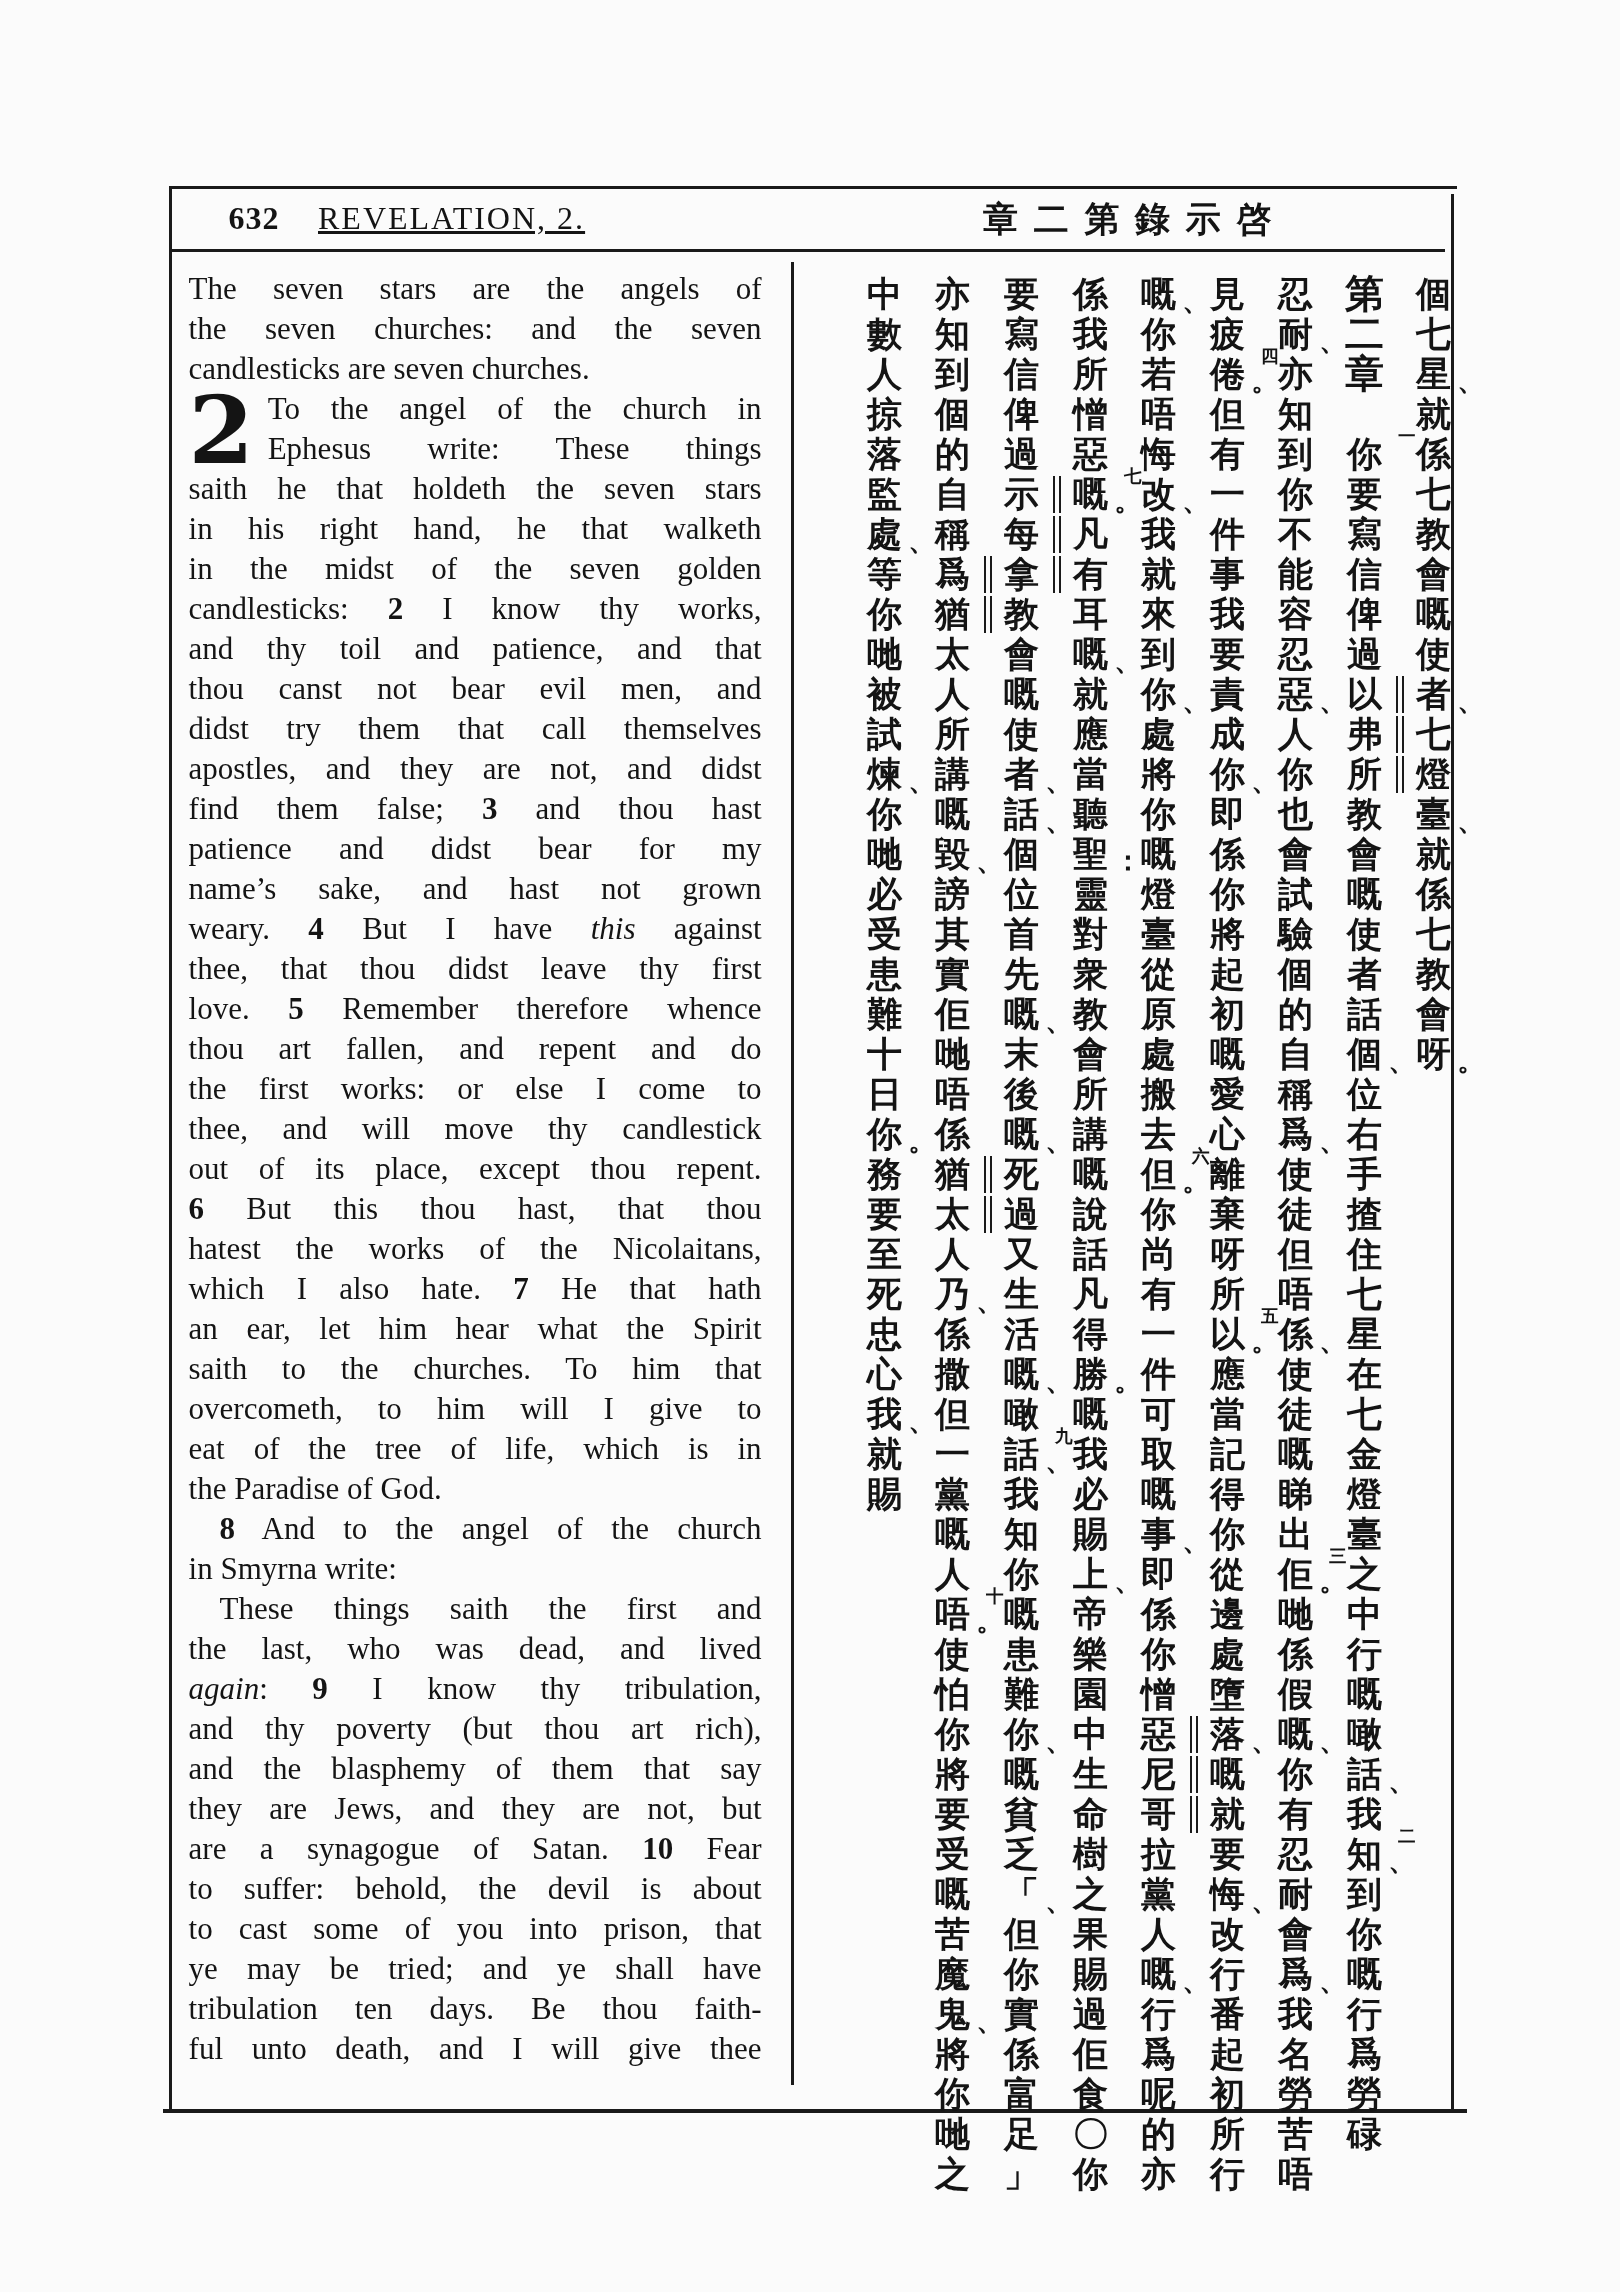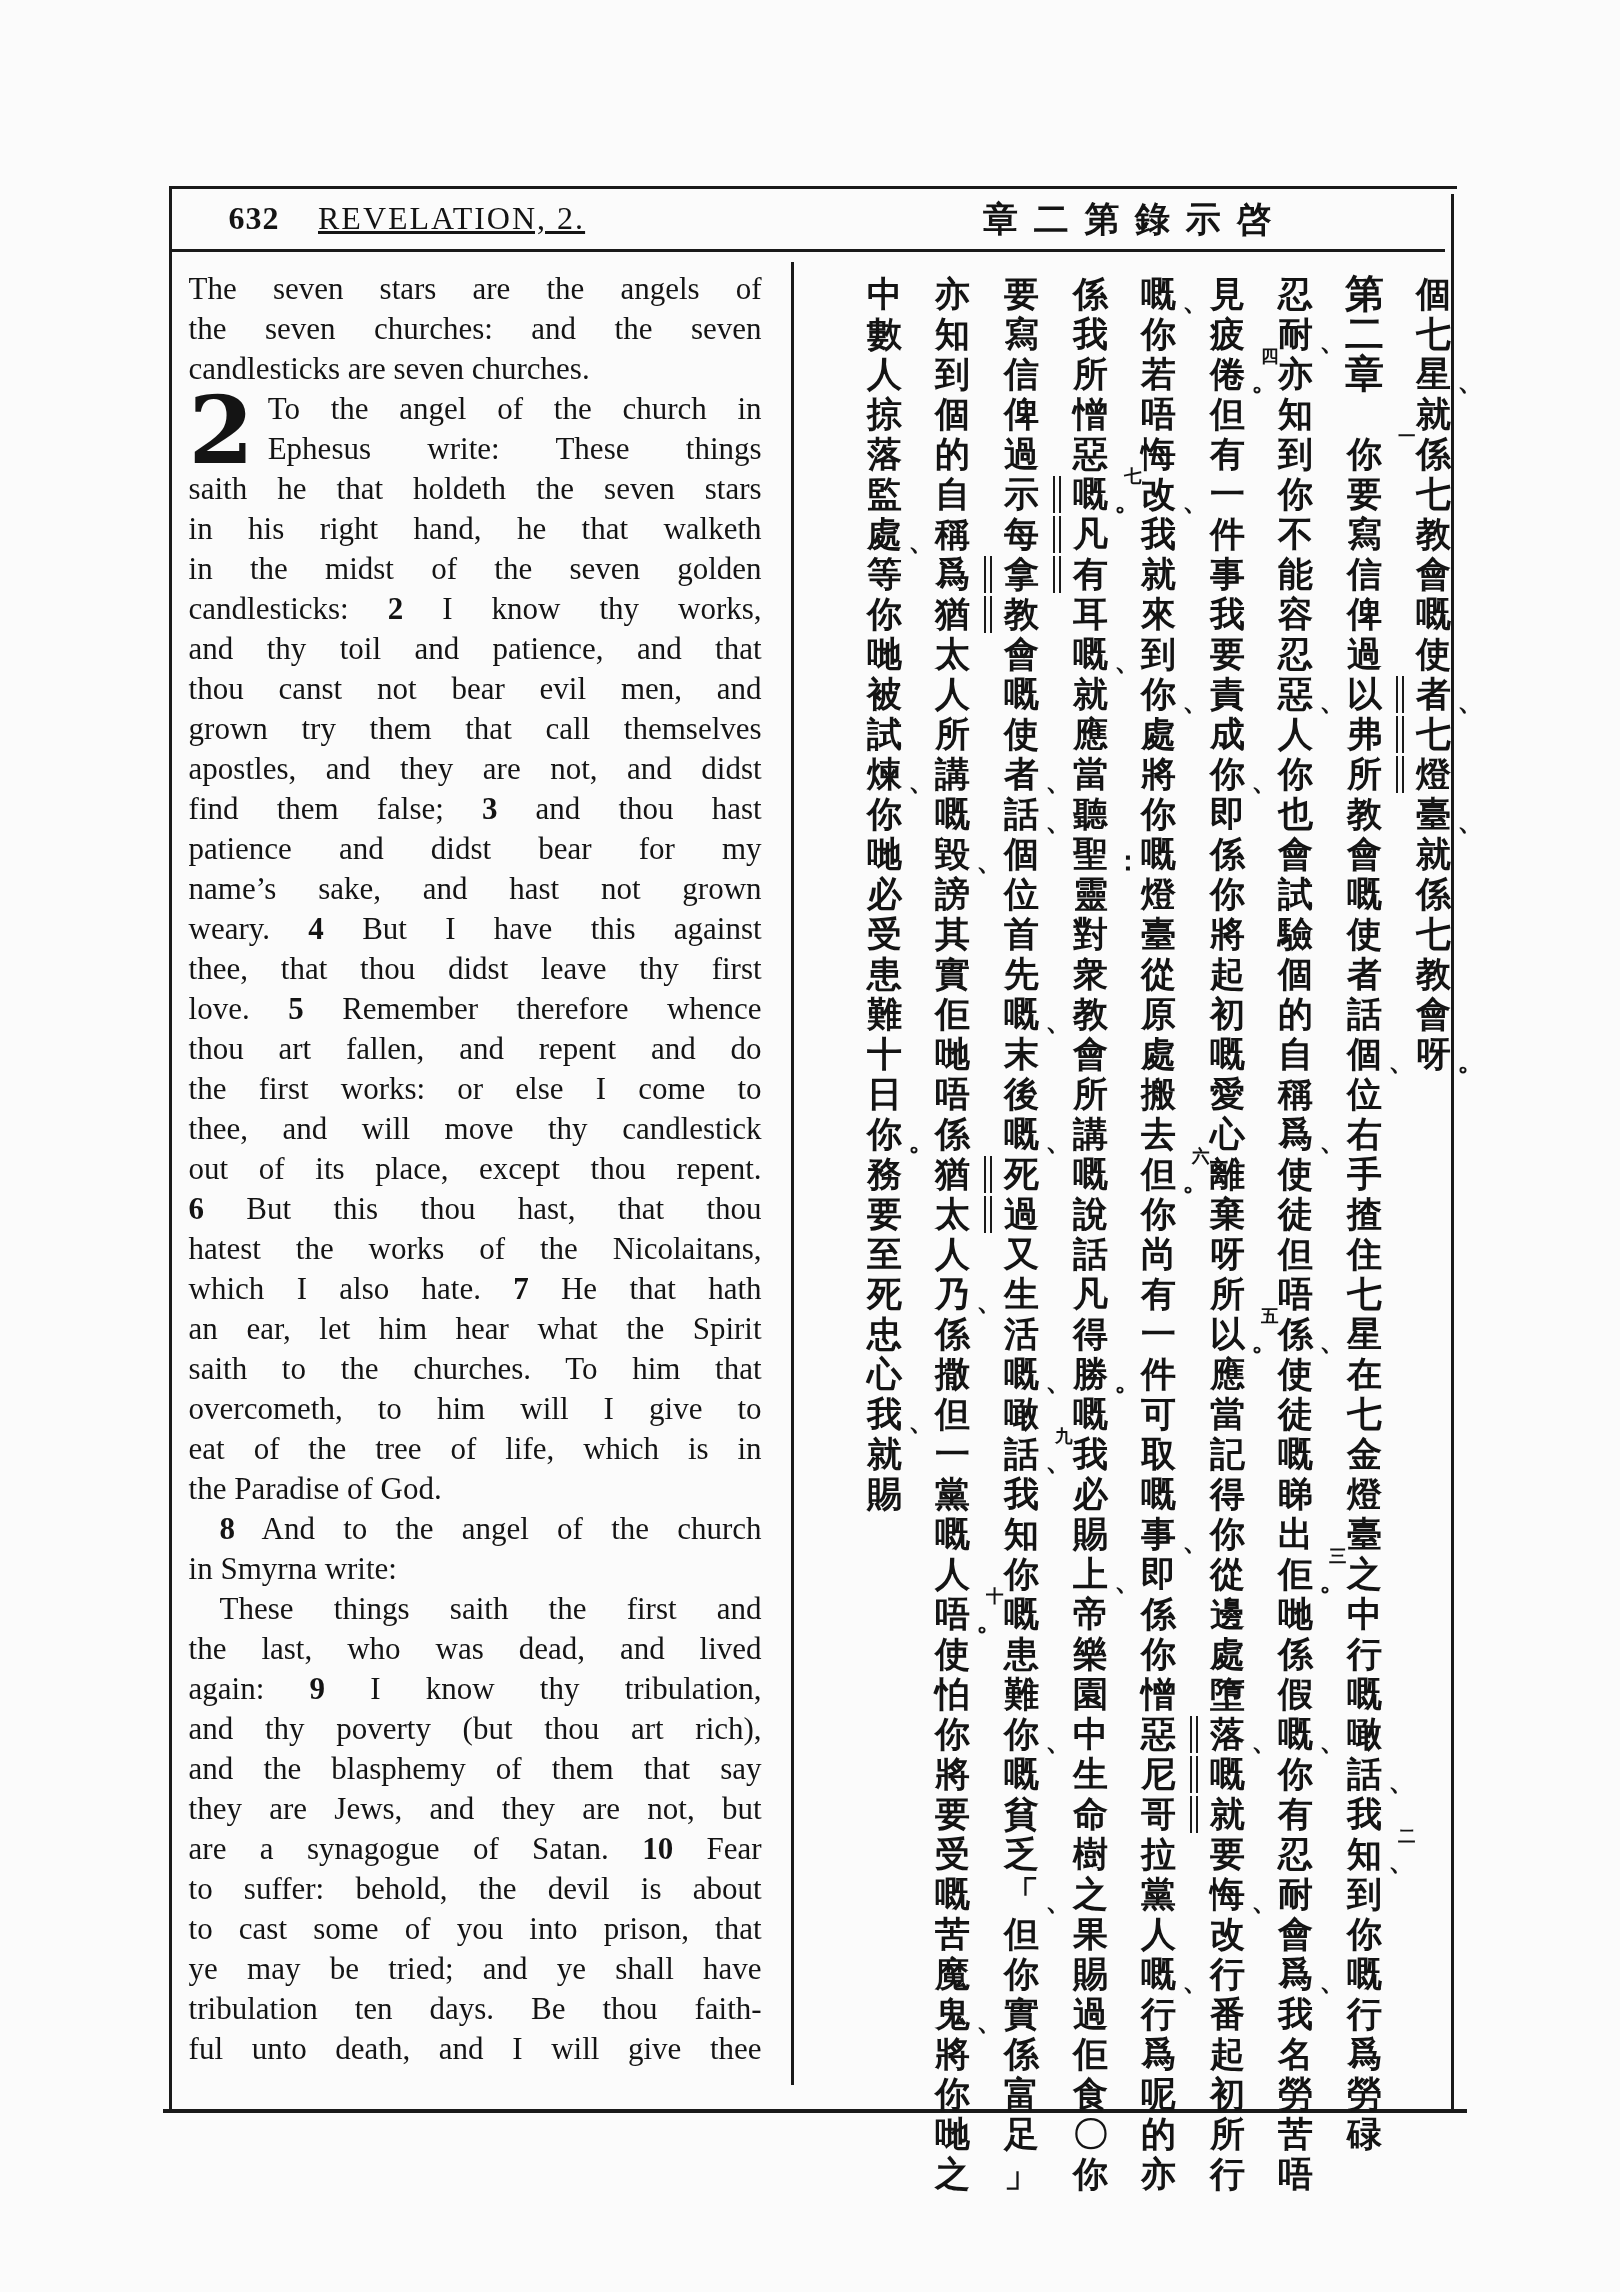--- a/index.html
+++ b/index.html
@@ -122,20 +122,21 @@
     line-height: 74px;
     height: 76px;
     margin-right: 13.7px;
     margin-top: 3.9px;
     font-family: "DejaVu Serif", serif;
   }
   .drop-lines {
     overflow: hidden;
   }
   .en-italic {
+    font-style: italic;
   }
 
   
   .cn-area {
     position: absolute;
     left: 627px;
     top: 88px;
     width: 652px;
     height: 1823px;
   }
@@ -214,21 +215,21 @@
           <span class="en-line">Ephesus write: These things</span>
         </div>
     </div>
     <div id="en-body">
         <span class="en-line">saith he that holdeth the seven stars</span>
         <span class="en-line">in his right hand, he that walketh</span>
         <span class="en-line">in the midst of the seven golden</span>
         <span class="en-line">candlesticks:  <span class="verse-num">2</span> I know thy works,</span>
         <span class="en-line">and thy toil and patience, and that</span>
         <span class="en-line">thou canst not bear evil men, and</span>
-        <span class="en-line">grown try them that call themselves</span>
+        <span class="en-line">didst try them that call themselves</span>
         <span class="en-line">apostles, and they are not, and didst</span>
         <span class="en-line">find them false; <span class="verse-num">3</span> and thou hast</span>
         <span class="en-line">patience and didst bear for my</span>
         <span class="en-line">name’s sake, and hast not grown</span>
         <span class="en-line">weary.  <span class="verse-num">4</span> But I have <span class="en-italic">this</span> against</span>
         <span class="en-line">thee, that thou didst leave thy first</span>
         <span class="en-line">love. <span class="verse-num">5</span> Remember therefore whence</span>
         <span class="en-line">thou art fallen, and repent and do</span>
         <span class="en-line">the first works: or else I come to</span>
         <span class="en-line">thee, and will move thy candlestick</span>

